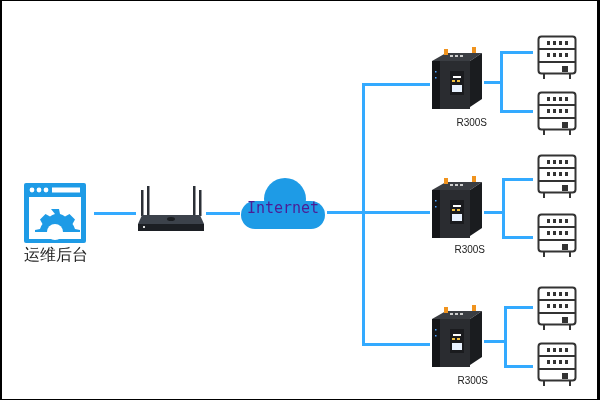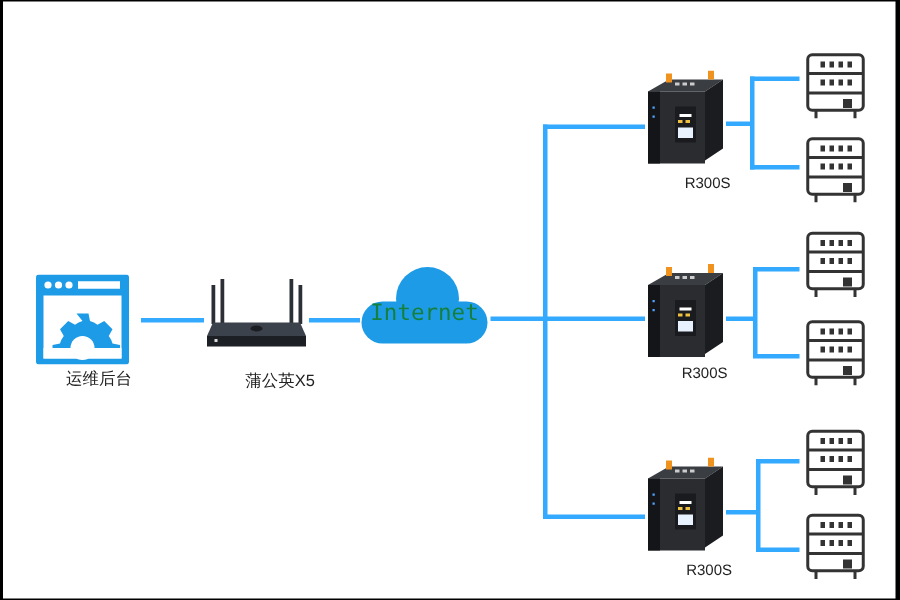--- a/index.html
+++ b/index.html
@@ -3,21 +3,21 @@
 <meta charset="utf-8">
 <style>
   html, body { margin: 0; padding: 0; background: #fff; }
   body { width: 600px; height: 400px; overflow: hidden; position: relative; font-family: "Liberation Sans", "DejaVu Sans", sans-serif; }
   .frame { position: absolute; left: 0; top: 0; width: 600px; height: 400px; box-sizing: border-box;
            border-left: 2px solid #000; border-top: 1px solid #000; border-right: 3px solid #000; border-bottom: 1px solid #000; background: #fff; }
   .link { position: absolute; background: #33aaff; }
   .node { position: absolute; }
   .label { position: absolute; font-size: 10px; color: #222; text-align: right; white-space: nowrap; }
   .cloud-text { position: absolute; left: 0; top: 0; width: 100%; height: 100%; display: flex; align-items: center; justify-content: center;
-                font-family: "DejaVu Sans Mono", monospace; font-size: 15px; color: #15803d; padding-top: 8px; box-sizing: border-box; text-align: right; }
+                font-family: "DejaVu Sans Mono", monospace; font-size: 15px; color: #4c1d95; padding-top: 8px; box-sizing: border-box; text-align: right; }
 </style>
 </head>
 <body>
 
 <div class="frame">
 
   <div class="link" style="left:92px; top:211px; width:42px; height:3px;"></div>
   <div class="link" style="left:204px; top:211px; width:34px; height:3px;"></div>
   <div class="link" style="left:325px; top:210px; width:103px; height:3px;"></div>
   <div class="link" style="left:360px; top:82px; width:3px; height:263px;"></div>
@@ -47,35 +47,34 @@
       <circle cx="22" cy="7" r="2.4" fill="#fff"></circle>
       <rect x="28" y="4.5" width="28" height="5" fill="#fff"></rect>
       <rect x="5" y="14" width="52" height="42" fill="#fff"></rect>
       <g transform="translate(31,45)">
         <path fill="#1e9be6" d="M-4,-19 h8 l1,5 a14,14 0 0 1 5,2.5 l4.5,-2.5 l5.5,5.5 l-2.5,4.5 a14,14 0 0 1 2.5,5 l5,1 v4 h-45 v-4 l5,-1 a14,14 0 0 1 2.5,-5 l-2.5,-4.5 l5.5,-5.5 l4.5,2.5 a14,14 0 0 1 5,-2.5 z"></path>
         <circle cx="0" cy="4" r="8" fill="#fff"></circle>
       </g>
       <rect x="5" y="49" width="52" height="7" fill="#fff"></rect>
     </svg>
   </div>
-  <div class="label" style="left:20px; top:244px; width:66px; font-size:11px;font-family:Liberation Mono, monospace;">运维后台</div>
+  <div class="label" style="left:20px; top:244px; width:66px; font-size:16px;font-family:Liberation Mono, monospace;">运维后台</div>
 
   <div class="node" style="left:134px; top:183px; width:70px; height:50px;">
     <svg width="70" height="50" viewBox="0 0 70 50">
       <rect x="5" y="6" width="2.5" height="26" fill="#2b2f36"></rect>
       <rect x="11" y="2" width="2.5" height="30" fill="#2b2f36"></rect>
       <rect x="57" y="2" width="2.5" height="30" fill="#2b2f36"></rect>
       <rect x="63" y="6" width="2.5" height="26" fill="#2b2f36"></rect>
       <path d="M6,31 L64,31 L68,40 L2,40 Z" fill="#3c424b"></path>
       <ellipse cx="35" cy="35" rx="4" ry="2" fill="#1b1e22"></ellipse>
       <rect x="2" y="40" width="66" height="7" fill="#1c1f24"></rect>
       <rect x="7" y="42" width="2" height="2" fill="#ddd"></rect>
     </svg>
   </div>
-  <div class="label" style="left:130px; top:245px; width:78px; font-size:11px;">蒲公英X5</div>
 
   <div class="node" style="left:238px; top:176px; width:86px; height:54px;">
     <svg width="86" height="54" viewBox="0 0 86 54" style="position:absolute;left:0;top:0;">
       <circle cx="45" cy="22" r="21" fill="#1e9be6"></circle>
       <rect x="1" y="24" width="84" height="28" rx="14" fill="#1e9be6"></rect>
     </svg>
     <div class="cloud-text">Internet</div>
   </div>
 
   <div class="node" style="left:428px; top:46px; width:54px; height:64px;">

